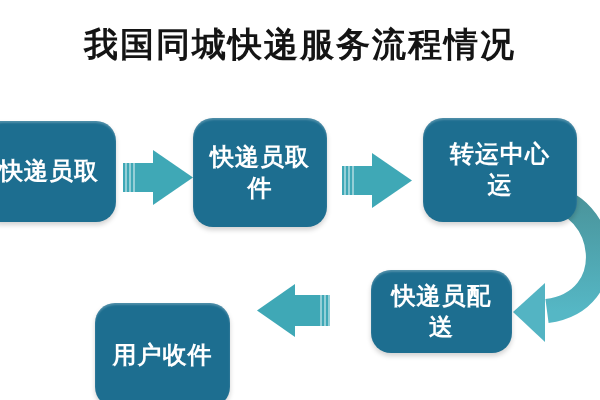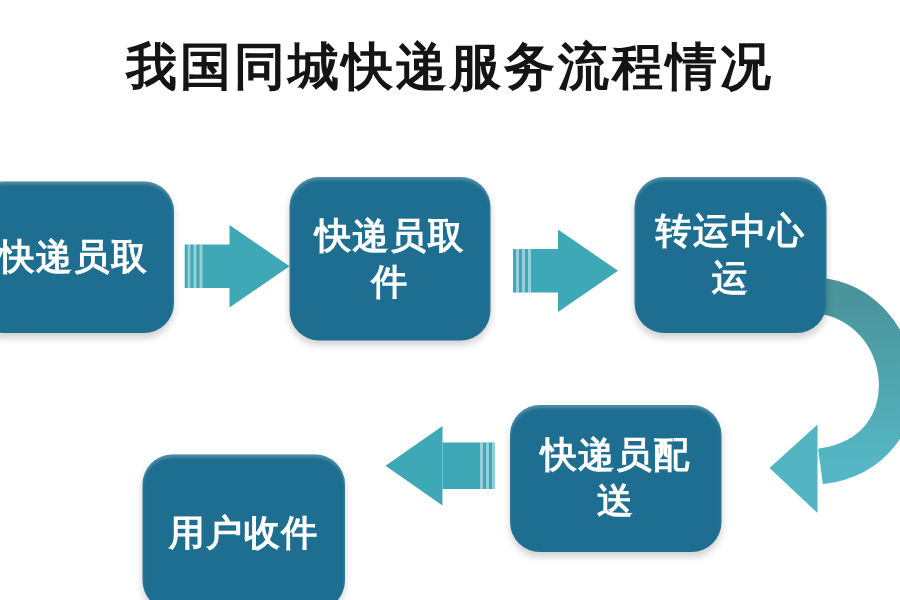--- a/index.html
+++ b/index.html
@@ -16,22 +16,22 @@
     display:flex;flex-direction:column;align-items:center;justify-content:center;
     box-shadow:0 3px 5px rgba(0,0,0,0.18), inset 0 2px 2px rgba(255,255,255,0.22);
     z-index:2;
   }
   .bl{
     color:#ffffff;font-size:24px;font-weight:bold;letter-spacing:1px;
     line-height:31px;text-align:center;white-space:pre;
   }
   .b1{left:-18px;top:121px;width:134px;height:101px;}
   .b2{left:193px;top:118px;width:134px;height:109px;}
-  .b3{left:423px;top:118px;width:128px;height:104px;}
-  .b4{left:340px;top:270px;width:141px;height:98px;}
+  .b3{left:423px;top:118px;width:154px;height:104px;}
+  .b4{left:371px;top:270px;width:141px;height:83px;font-family:Liberation Serif, serif;}
   .b5{left:95px; top:271px;width:135px;height:104px;margin-top:32px;}
   .arr{position:absolute;z-index:1;}
   .arr .body{fill:#3fa8b6;}
   .arr .stripe{fill:rgba(255,255,255,0.45);}
   .a1{left:123px;top:150px;width:70px;height:55px;}
   .a2{left:342px;top:153px;width:70px;height:55px;}
   .a3{left:257px;top:284px;width:73px;height:53px;}
   .swoosh{position:absolute;left:500px;top:183px;width:100px;height:175px;z-index:1;}
 </style>
 </head>

